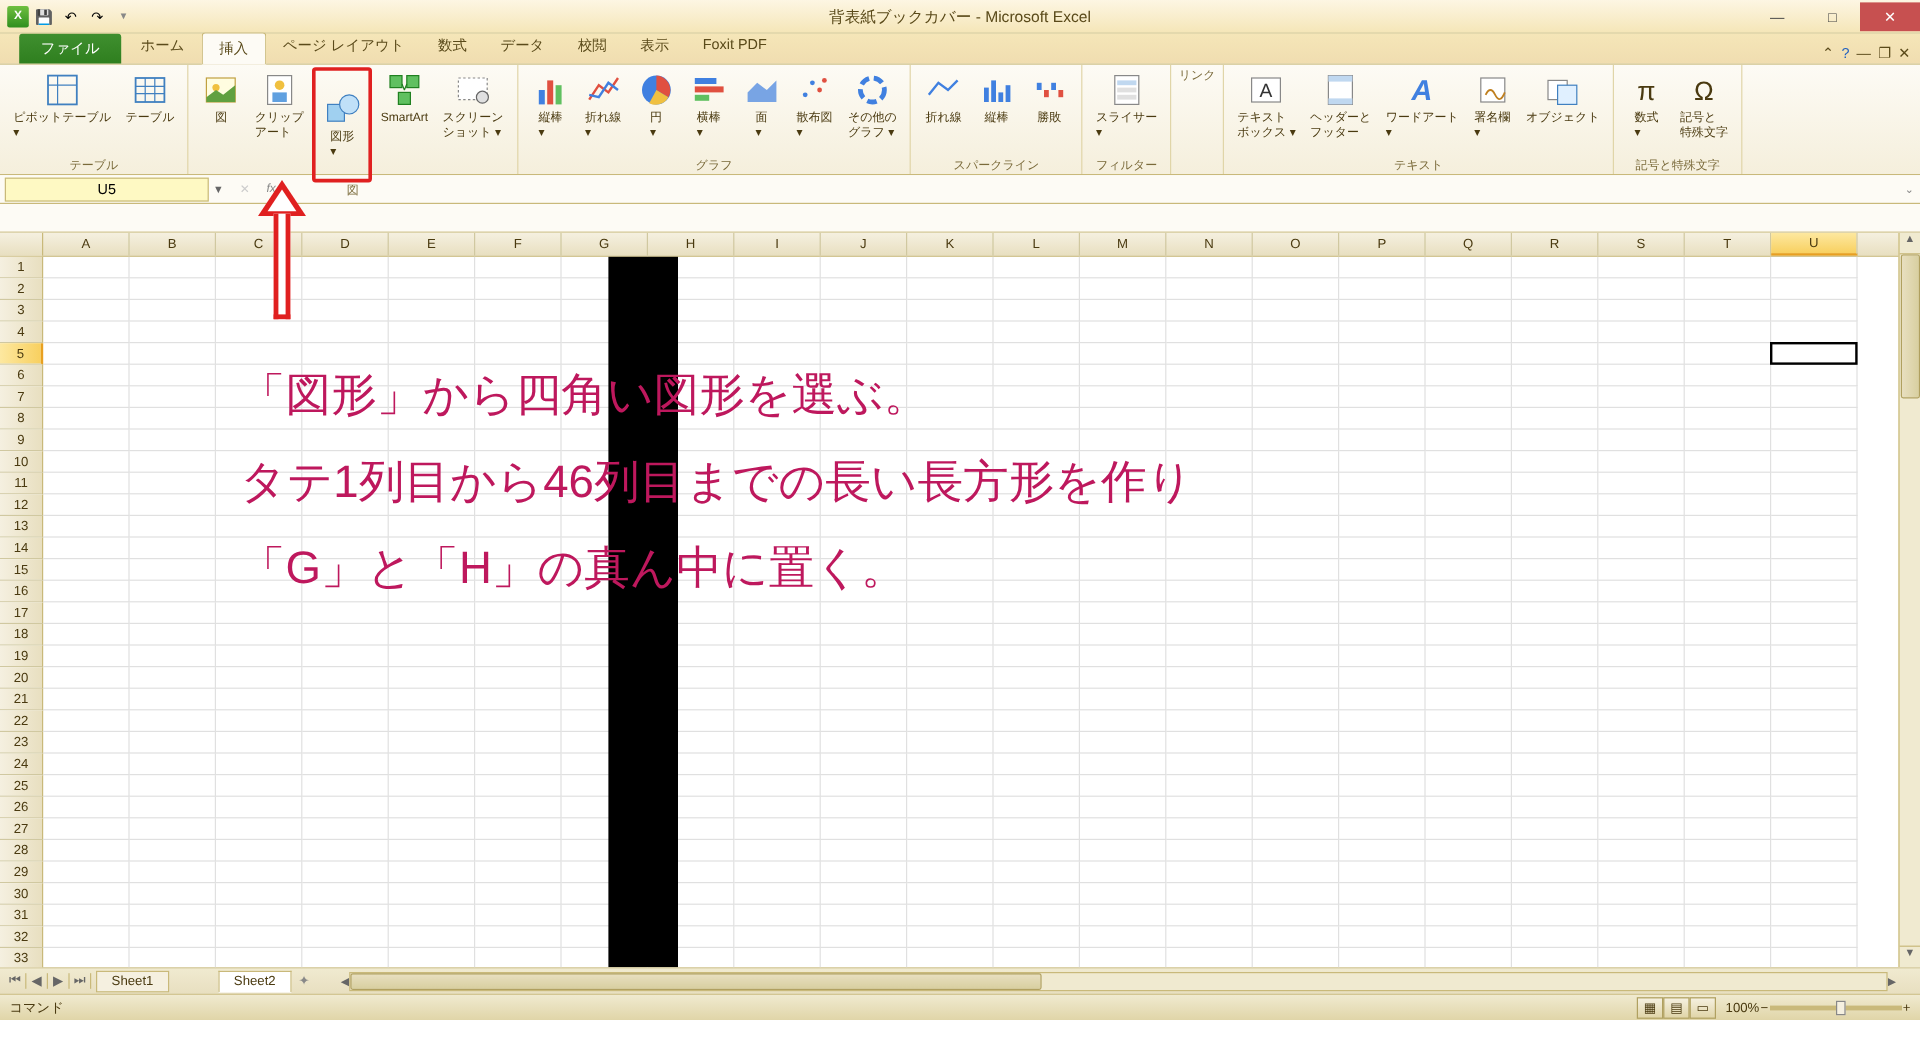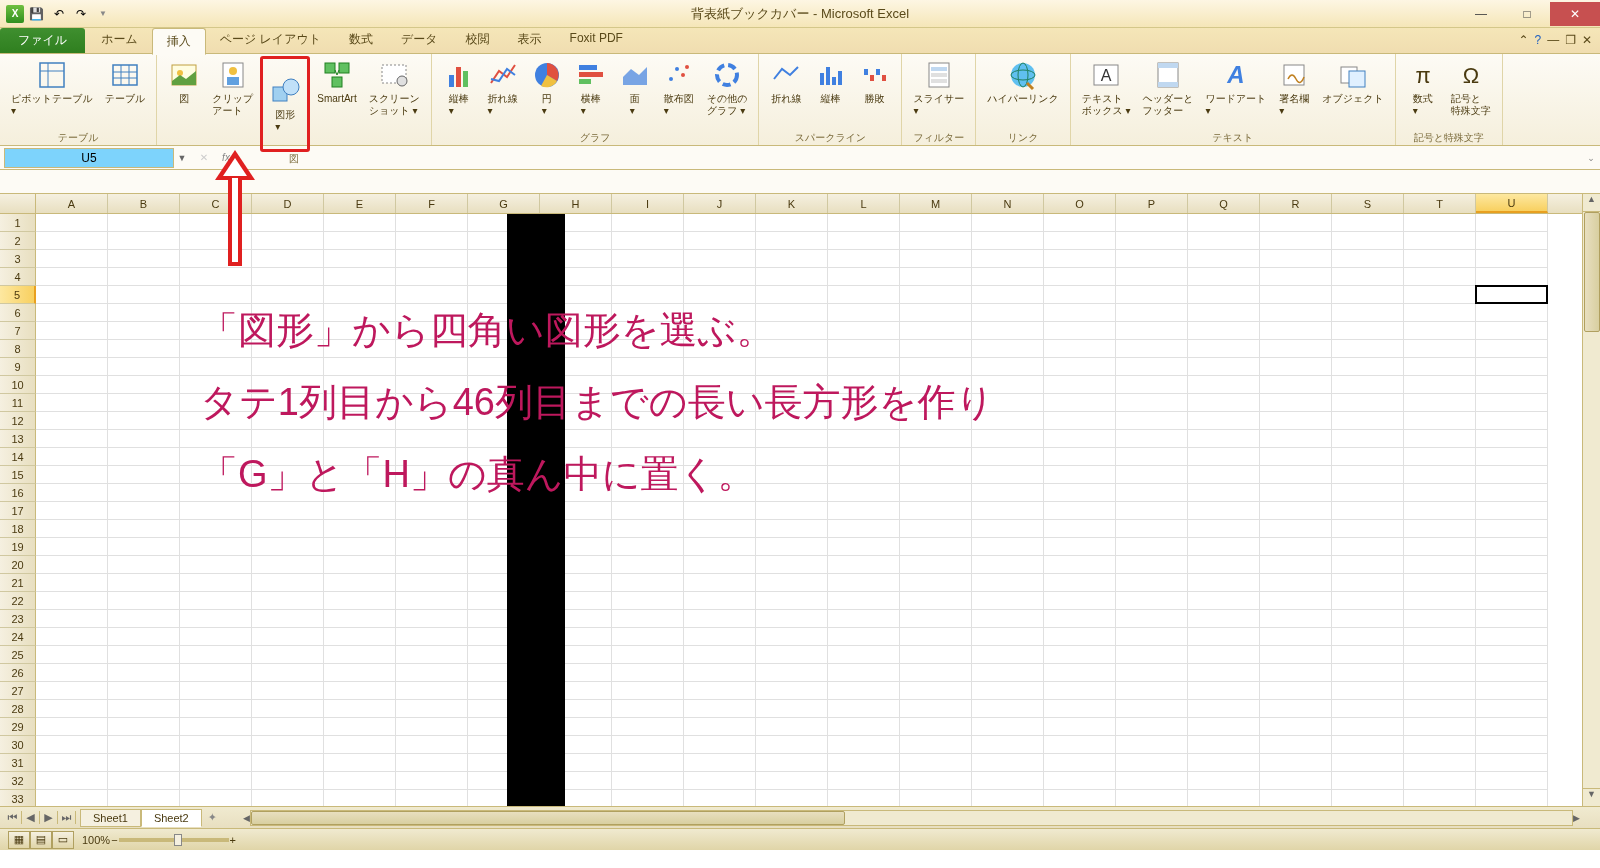--- a/index.html
+++ b/index.html
@@ -9,40 +9,40 @@
 .titlebar { height: 28px; background: linear-gradient(#fdf6e3, #f5e6b8); display: flex; align-items: center; border-bottom: 1px solid #d4c78a; position: relative; }
 .qat { display: flex; align-items: center; gap: 4px; padding-left: 6px; }
 .qat-icon { width: 18px; height: 18px; display: flex; align-items: center; justify-content: center; font-size: 12px; }
 .excel-icon { background: linear-gradient(#6fbf3f,#2f8f1f); color:#fff; border-radius:2px; font-weight:bold; font-size:10px; width:18px; height:18px; display:flex;align-items:center;justify-content:center;}
 .title-text { position: absolute; left: 50%; transform: translateX(-50%); font-size: 13px; color: #5a4a1a; }
 .win-controls { margin-left: auto; display: flex; }
 .win-btn { width: 46px; height: 24px; display:flex; align-items:center; justify-content:center; font-size:12px; color:#444;}
 .win-close { background:#c75050; color:#fff; width:50px;}
 
 
-.tabstrip { height: 26px; background: linear-gradient(#f5e6b8, #f0ddb0); display:flex; align-items:center; padding-left:0; border-bottom:1px solid #c9b97a;}
+.tabstrip { height: 26px; background: linear-gradient(#f5e6b8, #f0ddb0); display:flex; align-items:flex-end; padding-left:16px; border-bottom:1px solid #c9b97a;}
 .file-tab { background: linear-gradient(#3f8f2f,#2f7f1f); color:#fff; padding:4px 18px; font-size:12px; border-radius:3px 3px 0 0; margin-right:2px;}
 .tab { padding:4px 14px; font-size:12px; color:#5a4a1a; cursor:pointer; border-radius:3px 3px 0 0;}
 .tab.active { background:#fdfbf5; border:1px solid #c9b97a; border-bottom:1px solid #fdfbf5; position:relative; top:1px;}
 .help-icons { margin-left:auto; display:flex; gap:6px; padding-right:8px; padding-bottom:2px;}
 .help-icons span { font-size:12px; color:#5a4a1a;}
 
 
 .ribbon { height: 92px; background: linear-gradient(#fdfbf5,#f5efdc); border-bottom:1px solid #c9b97a; display:flex;}
 .ribbon-group { border-right:1px solid #e0d5a8; padding:2px 6px 0 6px; display:flex; flex-direction:column; }
 .ribbon-group-items { display:flex; gap:2px; flex:1; align-items:flex-start;}
 .ribbon-group-label { font-size:10px; color:#7a6a3a; text-align:center; padding-bottom:2px; height:14px;}
 .rbtn { display:flex; flex-direction:column; align-items:center; padding:2px 4px; cursor:pointer; border:1px solid transparent; border-radius:3px; min-width:36px;}
 .rbtn-icon { width:32px; height:32px; display:flex; align-items:center; justify-content:center;}
 .rbtn-label { font-size:10px; color:#4a3a10; line-height:1.2; margin-top:2px; white-space:pre;}
 .rbtn.highlighted { border:3px solid #e02020; padding:16px 6px;}
 
 
 .formula-row { height: 24px; background:#fdfbf5; border-bottom:1px solid #c9b97a; display:flex; align-items:center;}
-.name-box { width:170px; border:1px solid #c9b97a; background:#7dd3fc; font-size:12px; padding:1px 6px; margin-left:4px; text-align:center; height:20px;}
+.name-box { width:170px; border:1px solid #c9b97a; background:#fef9c3; font-size:12px; padding:1px 6px; margin-left:4px; text-align:center; height:20px;}
 .name-box-dd { width:16px; text-align:center; color:#666; font-size:9px;}
 .fx-area { display:flex; align-items:center; gap:2px; padding-left:4px;}
 .fx-btn { width:20px; font-size:10px; color:#888; text-align:center;}
 .formula-input { flex:1; border:none; background:transparent; font-size:12px; padding-left:4px;}
 
 .formula-expand { width:1600px; height:24px; background:#fdfbf5; border-bottom:1px solid #c9b97a;}
 
 
 .grid-area { position:relative; height: 612px; background:#fff; overflow:hidden;}
 .col-headers { display:flex; height:20px; background:linear-gradient(#f5f0e0,#e8dfc0); border-bottom:1px solid #c9b97a;}
@@ -344,33 +344,20 @@
               <rect x="8" y="20" width="16" height="4" fill="#e0e0e0"></rect>
             </svg>
           </div>
           <div class="rbtn-label">スライサー
 ▾</div>
         </div>
       </div>
       <div class="ribbon-group-label">フィルター</div>
     </div>
     <div class="ribbon-group">
-      <div class="ribbon-group-items">
-        <div class="rbtn">
-          <div class="rbtn-icon">
-            <svg width="32" height="32">
-              <circle cx="16" cy="16" r="12" fill="#60c0f0"></circle>
-              <ellipse cx="16" cy="16" rx="12" ry="5" fill="none" stroke="#208060"></ellipse>
-              <ellipse cx="16" cy="16" rx="5" ry="12" fill="none" stroke="#208060"></ellipse>
-              <path d="M20 24 L26 30" stroke="#c08020" stroke-width="3"></path>
-            </svg>
-          </div>
-          <div class="rbtn-label">ハイパーリンク</div>
-        </div>
-      </div>
       <div class="ribbon-group-label">リンク</div>
     </div>
     <div class="ribbon-group">
       <div class="ribbon-group-items">
         <div class="rbtn">
           <div class="rbtn-icon">
             <svg width="32" height="32">
               <rect x="4" y="6" width="24" height="20" fill="#fff" stroke="#888"></rect>
               <text x="16" y="22" font-size="16" text-anchor="middle" fill="#333">A</text>
             </svg>
@@ -1298,35 +1285,36 @@
 タテ1列目から46列目までの長い長方形を作り
 「G」と「H」の真ん中に置く。</div>
 
 <div class="sheet-tabs">
   <div class="sheet-nav">
     <div class="sheet-nav-btn">⏮</div>
     <div class="sheet-nav-btn">◀</div>
     <div class="sheet-nav-btn">▶</div>
     <div class="sheet-nav-btn">⏭</div>
   </div>
-  <div id="sheet-tabs-c" style="display:flex;">
+  <div id="sheet-tabs-c" style="display:flex;gap:41px;">
       <div class="sheet-tab">Sheet1</div>
       <div class="sheet-tab active">Sheet2</div>
     </div>
   <div class="sheet-new">✦</div>
   <div class="hscroll">
     <span style="font-size:9px;color:#666">◀</span>
     <div class="hscroll-track">
       <div class="hscroll-thumb" style="left:0;width:45%;"></div>
     </div>
     <span style="font-size:9px;color:#666">▶</span>
   </div>
 </div>
 
 <div class="statusbar">
+  <div class="status-left">コマンド</div>
   <div class="view-btns">
     <div class="view-btn">▦</div>
     <div class="view-btn">▤</div>
     <div class="view-btn">▭</div>
   </div>
   <div class="zoom">
     <span>100%</span>
     <span>−</span>
     <div class="zoom-slider">
         <div class="zoom-thumb"></div>

